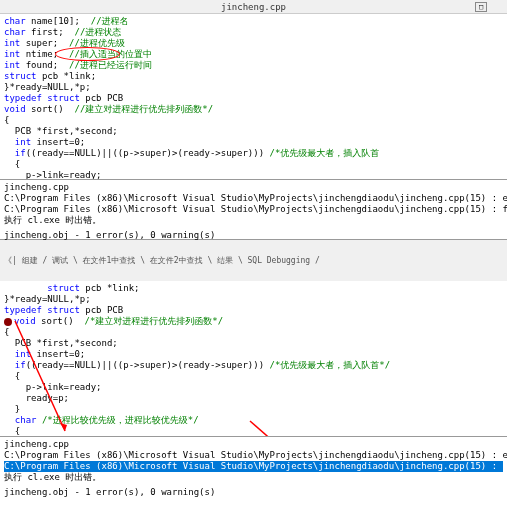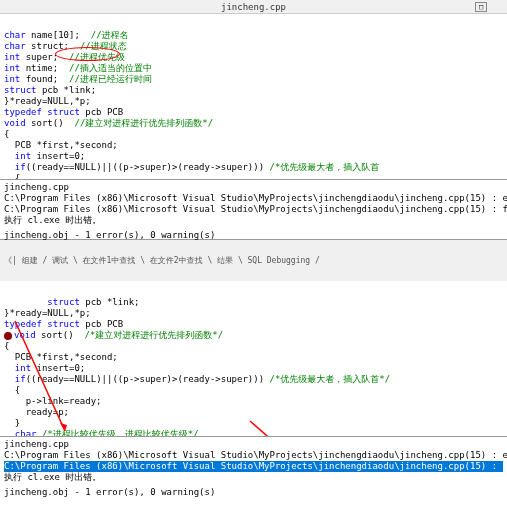--- a/index.html
+++ b/index.html
@@ -1,20 +1,20 @@
 <!DOCTYPE html>
 <html><head>
 <meta charset="utf-8">
 <style>
 * { margin: 0; padding: 0; box-sizing: border-box; }
 body { font-family: Consolas, monospace; font-size: 9px; background: #fff; width: 507px; height: 512px; overflow: hidden; }
 .title-bar { background: #f0f0f0; height: 14px; border-bottom: 1px solid #ccc; display: flex; align-items: center; justify-content: center; position: relative; }
 .title-text { font-size: 9px; color: #333; }
 .win-btn { position: absolute; right: 20px; top: 2px; width: 12px; height: 10px; border: 1px solid #888; background: #eee; font-size: 7px; text-align: center; }
-.code-pane { background: #fff; padding: 16px 4px; line-height: 11px; font-size: 9px; overflow: hidden; position: relative; }
+.code-pane { background: #fff; padding: 2px 4px; line-height: 11px; font-size: 9px; overflow: hidden; position: relative; }
 .line { white-space: pre; }
 .kw { color: #0000ff; }
 .type { color: #0000ff; }
 .comment { color: #008000; }
 .output-pane { background: #fff; border-top: 1px solid #999; padding: 2px 4px; font-size: 9px; line-height: 11px; }
 .output-pane .hl { background: #0078d7; color: #fff; }
 .tab-bar { border-top: 1px solid #999; background: #f0f0f0; padding: 15px 4px; font-size: 8px; color: #555; }
 .circle { position: absolute; border: 1px solid #ff0000; border-radius: 50%; pointer-events: none; }
 .arrow { position: absolute; pointer-events: none; }
 .breakpoint { display: inline-block; width: 8px; height: 8px; background: #8b0000; border-radius: 50%; margin-right: 2px; vertical-align: middle; }
@@ -22,21 +22,21 @@
 </head>
 <body>
 
 <div class="title-bar">
   <span class="title-text">jincheng.cpp</span>
   <span class="win-btn">□</span>
 </div>
 
 <div class="code-pane" style="height:165px;">
 <div class="line"><span class="type">char</span><span> name[10];  </span><span class="comment">//进程名</span></div>
-<div class="line"><span class="type">char</span><span> struct;  </span><span class="comment">//进程状态</span></div>
+<div class="line"><span class="type">char</span><span> first;  </span><span class="comment">//进程状态</span></div>
 <div class="line"><span class="type">int</span><span> super;  </span><span class="comment">//进程优先级</span></div>
 <div class="line"><span class="type">int</span><span> ntime;  </span><span class="comment">//插入适当的位置中</span></div>
 <div class="line"><span class="type">int</span><span> found;  </span><span class="comment">//进程已经运行时间</span></div>
 <div class="line"><span class="type">struct</span><span> pcb *link;</span></div>
 <div class="line">}*ready=NULL,*p;</div>
 <div class="line"><span class="type">typedef struct</span><span> pcb PCB</span></div>
 <div class="line"><span class="type">void</span><span> sort()  </span><span class="comment">//建立对进程进行优先排列函数*/</span></div>
 <div class="line">{</div>
 <div class="line">  PCB *first,*second;</div>
 <div class="line"><span class="type">  int</span><span> insert=0;</span></div>

